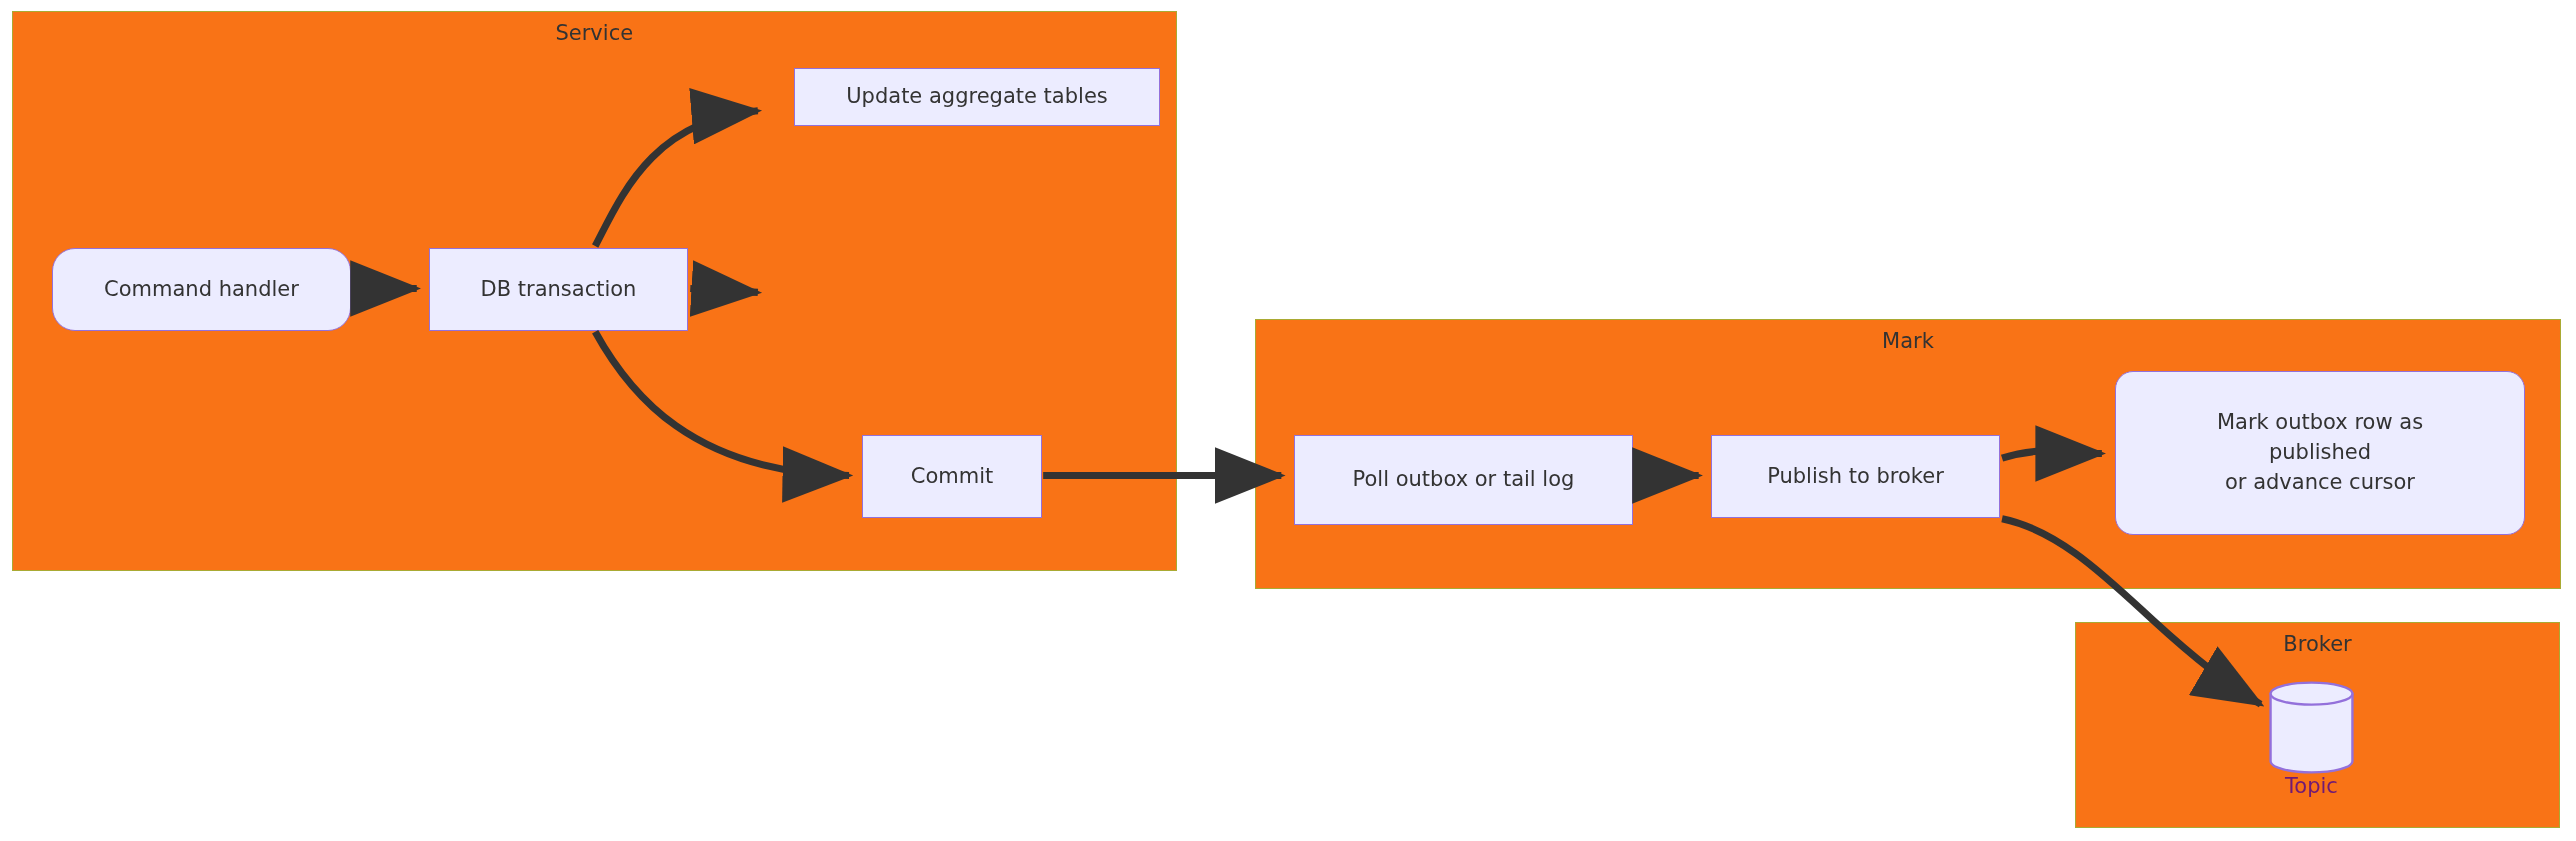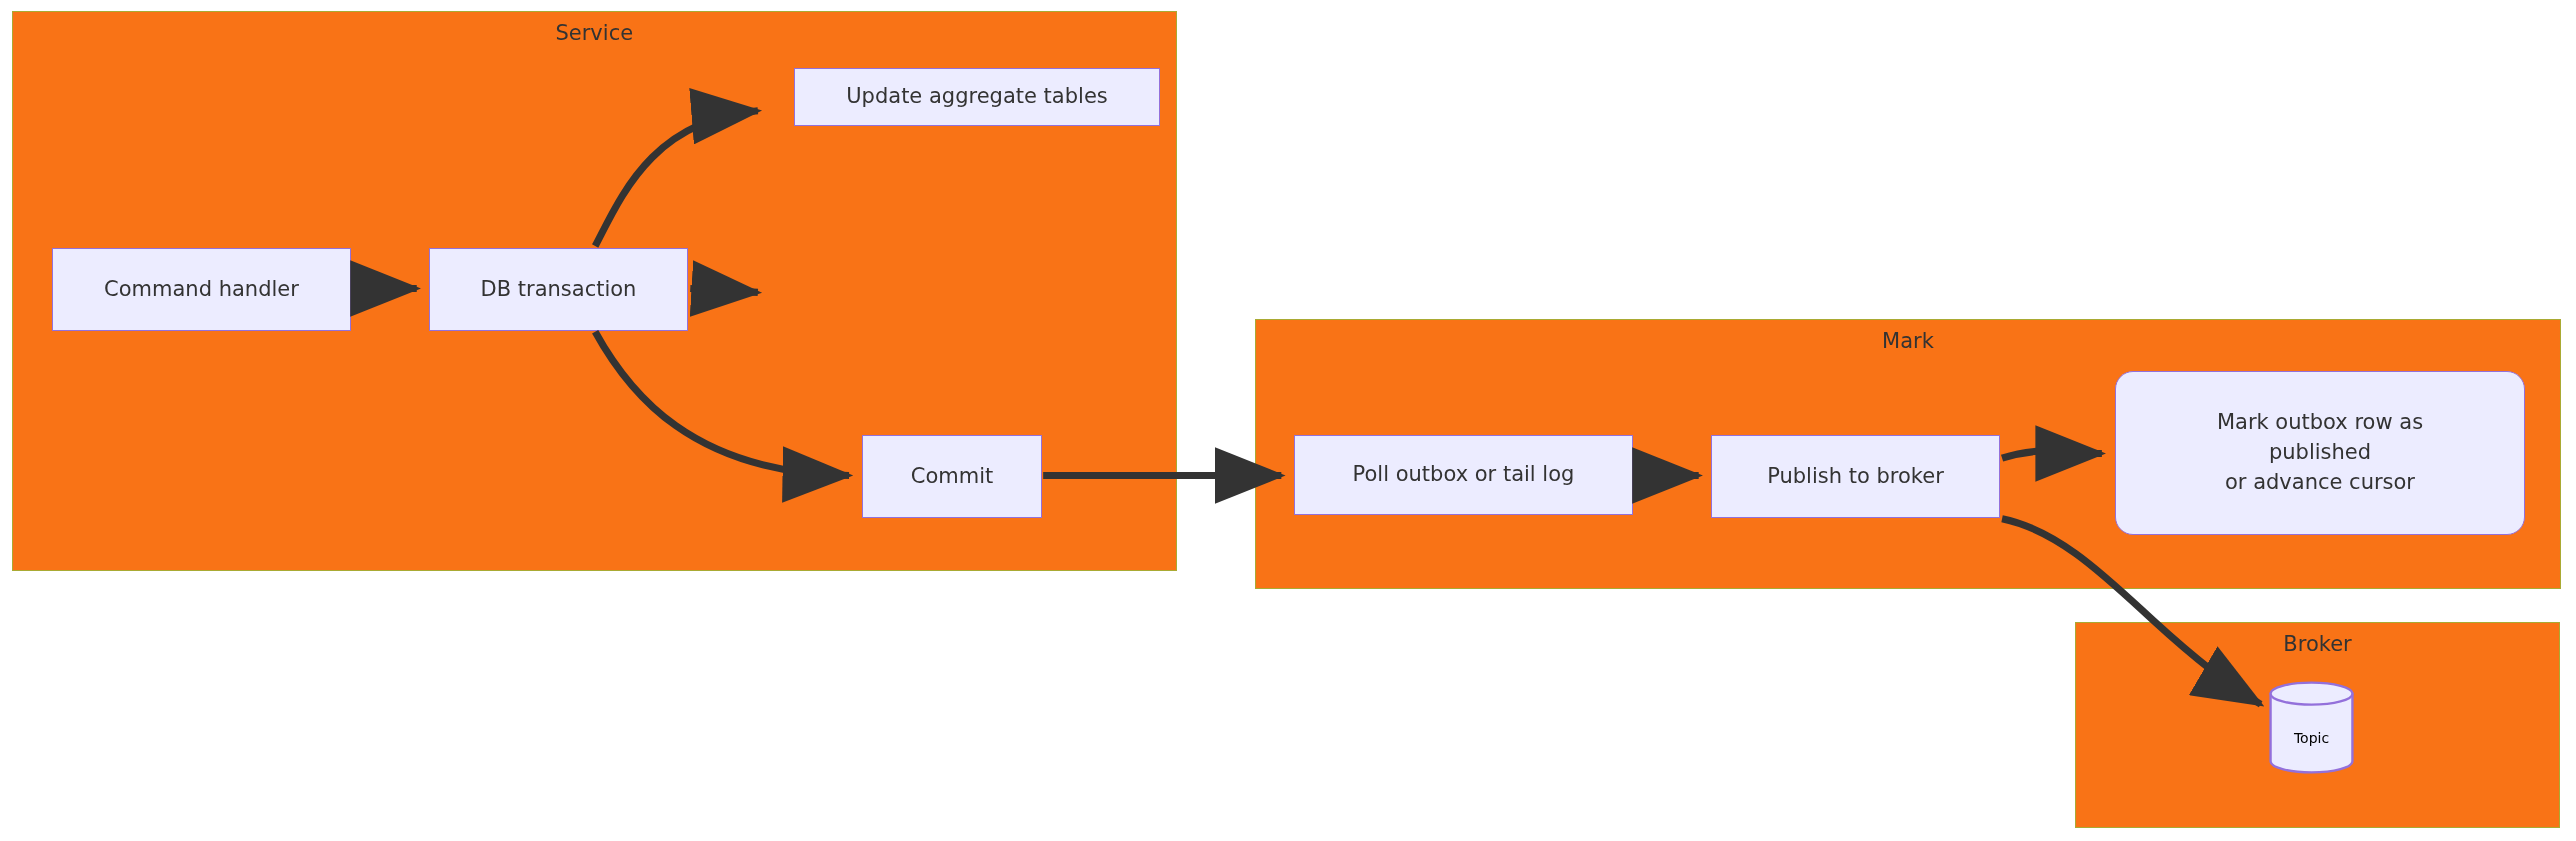--- a/index.html
+++ b/index.html
@@ -56,23 +56,24 @@
   }
   
   .cylinder {
     position: absolute;
   }
   .cylinder .cyl-label {
     position: absolute;
     left: 0;
     width: 100%;
     text-align: center;
-    font-size: 14px;
-    color: #000000;
+    font-size: 21px;
+    color: #701a75;
     z-index: 2;
+    margin-top: 44px;
   }
   
   #edges {
     position: absolute;
     left: 0;
     top: 0;
     width: 2576px;
     height: 841px;
     pointer-events: none;
     z-index: 5;
@@ -119,38 +120,38 @@
 
     <path class="edge-path" marker-end="url(#arrowhead)" d="M 1327,605 L 1630,605"></path>
 
     <path class="edge-path" marker-end="url(#arrowhead)" d="M 2079,605 L 2161,605"></path>
 
     <path class="edge-path" marker-end="url(#arrowhead)" d="M 2547,583 C 2600,566 2640,577 2674,577"></path>
 
     <path class="edge-path" marker-end="url(#arrowhead)" d="M 2547,660 C 2620,675 2680,735 2740,790 C 2800,845 2840,875 2876,896"></path>
   </svg>
 
-  <div class="node" style="left:52px; top:248px; width:299px; height:83px;">
+  <div class="node" style="left:52px; top:248px; width:299px; height:83px;border-radius:23px;">
     <span class="node-label">Command handler</span>
   </div>
 
   <div class="node" style="left:429px; top:248px; width:259px; height:83px;">
     <span class="node-label">DB transaction</span>
   </div>
 
   <div class="node" style="left:794px; top:68px; width:366px; height:58px;">
     <span class="node-label">Update aggregate tables</span>
   </div>
 
 
   <div class="node" style="left:862px; top:435px; width:180px; height:83px;">
     <span class="node-label">Commit</span>
   </div>
 
-  <div class="node" style="left:1294px; top:435px; width:339px; height:80px;">
+  <div class="node" style="left:1294px; top:435px; width:339px; height:90px;">
     <span class="node-label">Poll outbox or tail log</span>
   </div>
 
   <div class="node" style="left:1711px; top:435px; width:289px; height:83px;">
     <span class="node-label">Publish to broker</span>
   </div>
 
   <div class="node" style="left:2115px; top:371px; width:410px; height:164px;border-radius:18px;">
     <span class="node-label">Mark outbox row as
 published

